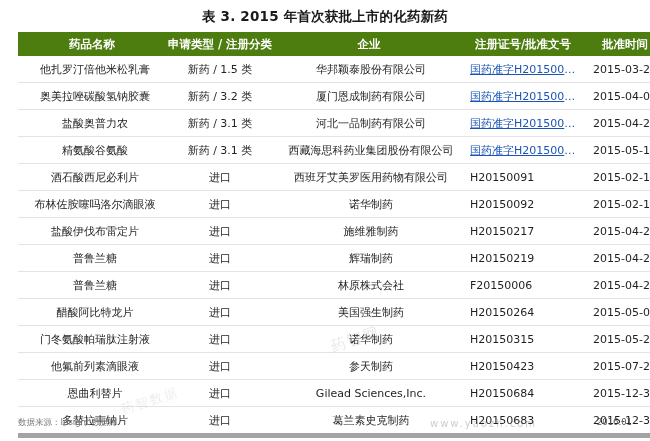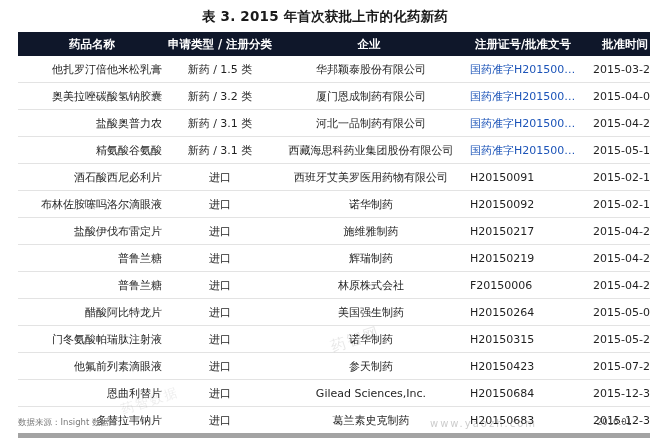--- a/index.html
+++ b/index.html
@@ -30,21 +30,21 @@
     padding: 8px 0 6px 0;
     letter-spacing: 0.2px;
   }
   table.drug-table {
     width: 100%;
     border-collapse: collapse;
     table-layout: fixed;
     font-size: 11px;
   }
   table.drug-table thead th {
-    background: #0f172a;
+    background: #4d7c0f;
     color: #ffffff;
     font-weight: bold;
     font-size: 11.5px;
     height: 24px;
     line-height: 24px;
     padding: 0;
     text-align: center;
     border: none;
   }
   table.drug-table tbody td {
@@ -53,27 +53,27 @@
     border-bottom: 1px solid #e3e3e3;
     font-size: 11px;
     color: #1f1f1f;
     white-space: nowrap;
     overflow: hidden;
     text-overflow: ellipsis;
   }
   table.drug-table tbody tr:last-child td {
     border-bottom: 5px solid #a3a3a3;
   }
-  .col-name   { width: 148px; text-align: right; padding-left: 10px !important; margin-top: 44px; }
+  .col-name   { width: 148px; text-align: center; padding-left: 10px !important; margin-top: 44px; }
   .col-type   { width: 108px; text-align: center; }
   .col-corp   { width: 190px; text-align: center; padding-left: 8px !important; }
   .col-appr   { width: 118px; text-align: left; padding-left: 6px !important; }
   .col-date   { width: 86px;  text-align: center; }
   .hdr-name   { padding-left: 10px; }
-  .c-blue { color: #1c54b8; }
+  .c-blue { color: #1c54b8; text-decoration: underline; }
   .footer {
     position: absolute;
     left: 18px;
     right: 18px;
     bottom: 10px;
     height: 14px;
     font-size: 8.5px;
     color: #7a7a7a;
   }
   .footer .src { float: left; }

